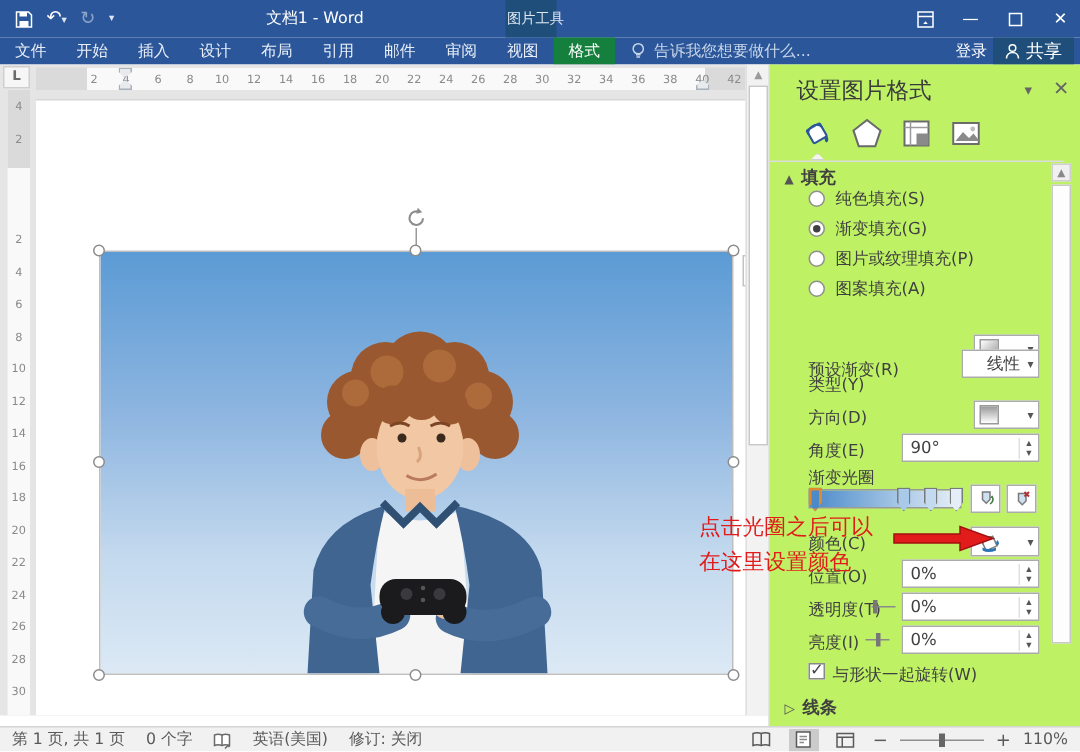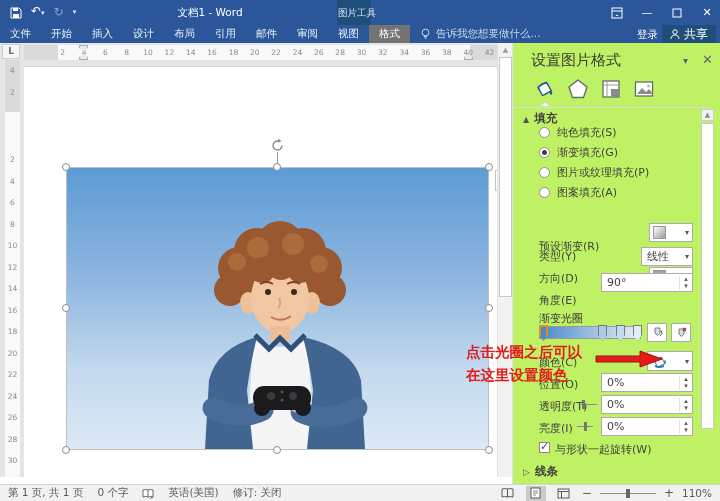--- a/index.html
+++ b/index.html
@@ -18,21 +18,21 @@
   .qat .dim { opacity:.45; }
   .qat .tinycaret { font-size:7px; opacity:.85; }
   .doc-title { left:130px; top:0; width:160px; height:25px; line-height:25px; text-align:center; font-size:10.5px; color:#fff; }
   .ctx-group { left:337px; top:0; width:34px; height:25px; background:#1e4e79; color:#dce6f2; font-size:9.5px; line-height:25px; text-align:center; white-space:nowrap; padding:0 1px; }
   .winbtns { right:4px; top:0; height:25px; display:flex; align-items:center; gap:12px; position:absolute; color:#fff; }
   .winbtn { width:18px; height:18px; display:flex; align-items:center; justify-content:center; font-size:11px; }
 
   
   .tabrow { left:0; top:25px; width:720px; height:18px; background:#2b579a; display:flex; align-items:stretch; color:#e8eef7; }
   .tab { padding:0 10px; display:flex; align-items:center; font-size:10.5px; white-space:nowrap; }
-  .tab.active { background:#737373; color:#fff; }
+  .tab.active { background:#15803d; color:#fff; }
   .tellme { display:flex; align-items:center; gap:5px; margin-left:10px; color:#c7d5e8; font-size:10.5px; white-space:nowrap; }
   .signin { position:absolute; right:62px; top:0; height:18px; line-height:18px; color:#fff; font-size:10.5px; }
   .sharebox { position:absolute; right:4px; top:0; height:18px; background:#1e4e79; color:#fff; display:flex; align-items:center; gap:4px; padding:0 8px; font-size:12px; }
 
   
   .docarea { left:0; top:43px; width:512px; height:434px; background:#e5e5e5; overflow:hidden; }
   .tabselector { left:2px; top:1px; width:18px; height:15px; background:#f6f6f6; border:1px solid #cfcfcf; color:#6b6b6b; font-size:9px; font-weight:bold; text-align:center; line-height:13px; }
   .hruler { left:24px; top:2px; width:486px; height:15px; background:#dadada; overflow:hidden; }
   .hruler .white { position:absolute; left:34px; top:0; width:412px; height:15px; background:#f9f9f9; }
   .hruler-nums { position:absolute; left:28px; top:0; display:flex; }
@@ -95,21 +95,21 @@
   .stopbtn { position:absolute; width:20px; height:19px; background:#fff; border:1px solid #ababab; display:flex; align-items:center; justify-content:center; }
   .mini-slider { position:absolute; width:16px; height:1px; background:#8a8a8a; }
   .mini-thumb { position:absolute; top:-4px; width:3px; height:9px; background:#777; }
   .chk { position:absolute; left:26px; width:11px; height:11px; background:#fff; border:1px solid #8a8a8a; }
   .chk.checked::after { content:"✓"; position:absolute; left:0px; top:-3px; font-size:11px; color:#444; }
   .pane-scroll { position:absolute; left:188px; top:66px; width:14px; height:412px; }
   .pane-scroll .box { position:absolute; left:0; width:13px; height:12px; background:#f0f0f0; border:1px solid #cfcfcf; color:#8a8a8a; font-size:7px; text-align:center; line-height:11px; }
   .pane-scroll .thumb { position:absolute; left:0; top:14px; width:13px; height:306px; background:#fdfdfd; border:1px solid #c8c8c8; }
 
   
-  .annot { left:466px; top:341px; width:150px; color:#e21b1b; font-weight:bold; font-size:14.5px; line-height:23px; white-space:nowrap; z-index:30; }
+  .annot { left:466px; top:341px; width:150px; color:#e21b1b; font-weight:normal; font-size:14.5px; line-height:23px; white-space:nowrap; z-index:30; }
   .annot-arrow { left:594px; top:349px; z-index:31; }
 
   
   .statusbar { left:0; top:484px; width:720px; height:17px; background:#f1f1f1; border-top:1px solid #d4d4d4; display:flex; align-items:center; color:#5a5a5a; font-size:10.5px; }
   .sb-left { display:flex; align-items:flex-end; gap:14px; padding-left:8px; }
   .sb-right { position:absolute; right:8px; display:flex; align-items:center; gap:8px; }
   .viewbtn { width:20px; height:15px; display:flex; align-items:center; justify-content:center; }
   .viewbtn.sel { background:#cbcbcb; }
   .zoomtrack { width:56px; height:1px; background:#8f8f8f; position:relative; }
   .zoomtrack .notch { position:absolute; left:50%; top:-3px; width:1px; height:7px; background:#8f8f8f; }
@@ -438,33 +438,33 @@
       </div>
     </div>
 
   <div class="prow-label" style="top:196px;">预设渐变(R)</div>
   <div class="ctl" style="left:136px;top:180px;width:44px;height:19px;">
     <span class="grad-sq"></span>
       <span class="dd-caret">▾</span>
   </div>
 
   <div class="prow-label" style="top:206px;">类型(Y)</div>
-  <div class="ctl" style="left:128px;top:204px;width:52px;height:19px;padding-left:5px;">
+  <div class="ctl" style="left:128px;top:190px;width:52px;height:19px;padding-left:16px;">
     <span>线性</span>
       <span class="dd-caret">▾</span>
   </div>
 
   <div class="prow-label" style="top:228px;">方向(D)</div>
   <div class="ctl" style="left:136px;top:224px;width:44px;height:19px;">
     <span class="grad-sq" style="background:linear-gradient(180deg,#9a9a9a,#fff);"></span>
       <span class="dd-caret">▾</span>
   </div>
 
   <div class="prow-label" style="top:250px;">角度(E)</div>
-  <div class="ctl spin" style="left:88px;top:230px;width:92px;height:19px;">
+  <div class="ctl spin" style="left:88px;top:246px;width:92px;height:19px;">
     <span>90°</span>
     <span class="arrows">
         <span>▴</span>
         <span>▾</span>
       </span>
   </div>
 
   <div class="prow-label" style="top:268px;">渐变光圈</div>
   <div class="stopbar">
 

